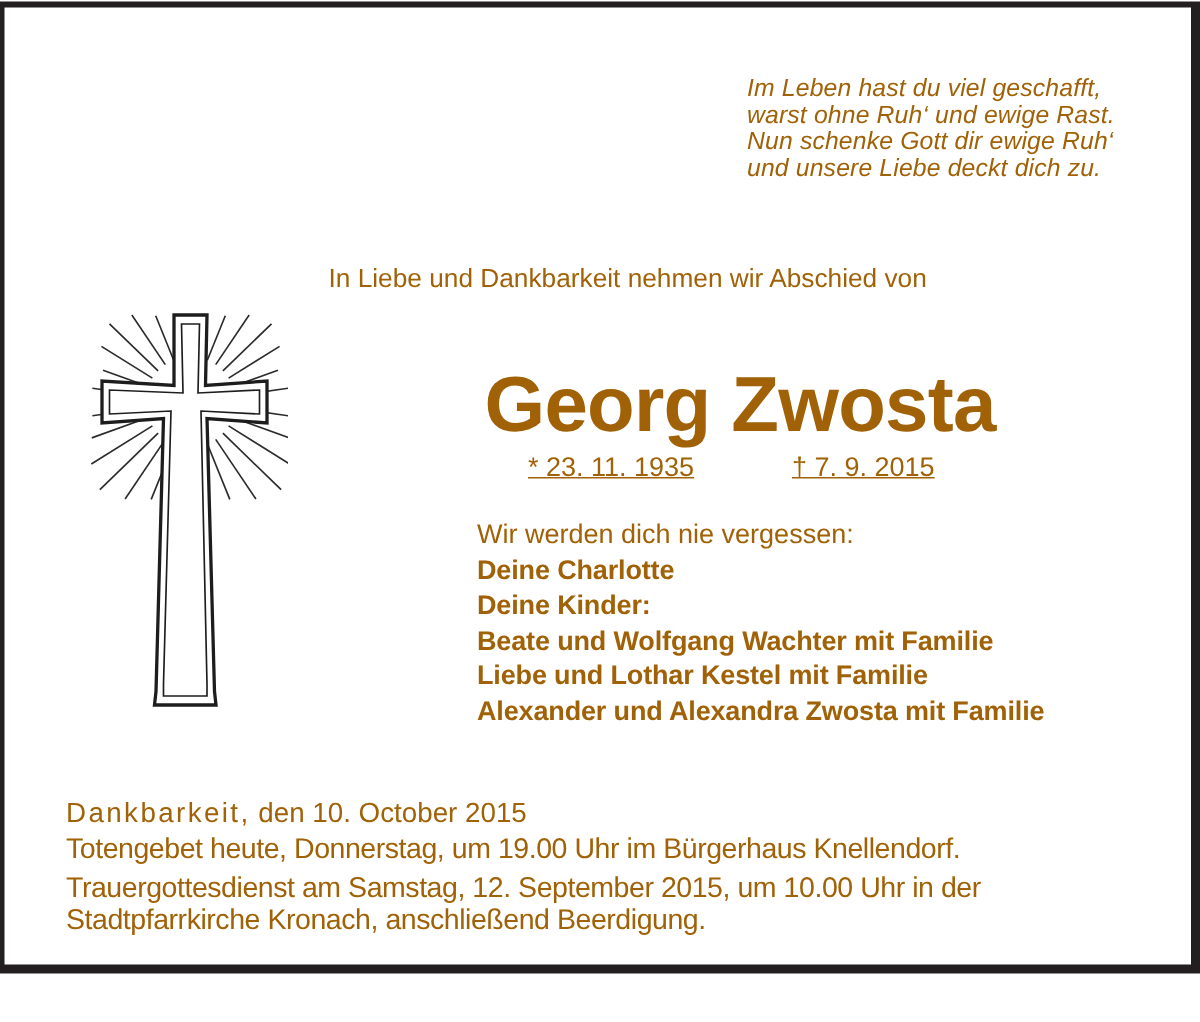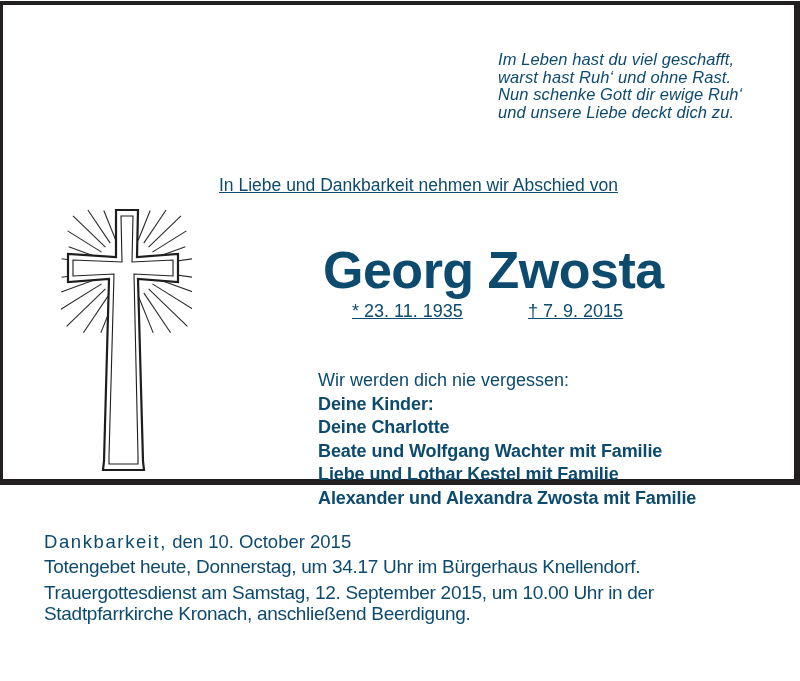--- a/index.html
+++ b/index.html
@@ -4,59 +4,58 @@
 <style>
   html, body {
     margin: 0; padding: 0;
     width: 800px; height: 681px;
     background: #ffffff;
     overflow: hidden;
   }
   .sheet {
     position: absolute;
     top: 1px; left: 0;
-    width: 800px; height: 484px;
+    width: 800px; height: 648px;
     box-sizing: border-box;
     border-style: solid;
     border-color: #231f20;
     border-width: 4px 6px 6px 3px;
     background: #ffffff;
     font-family: "Liberation Sans", sans-serif;
-    color: #0c4a6e;
+    color: #a16207;
   }
   .epigraph {
     position: absolute; left: 495px; top: 46px;
     font-style: italic;
     font-size: 16.5px; line-height: 17.6px;
     letter-spacing: 0.1px;
     white-space: nowrap;
   }
   .intro {
     position: absolute; left: 216px; top: 170px;
     font-size: 17.5px;
     white-space: nowrap;
-    text-decoration: underline;
   }
   .name {
     position: absolute; left: 320px; top: 236px;
     margin: 0;
     font-size: 52px; font-weight: 700;
     letter-spacing: -0.5px; line-height: 1.15;
     white-space: nowrap;
   }
   .birth, .death {
     position: absolute; top: 296px;
     font-size: 18px;
     white-space: nowrap;
     text-decoration: underline;
   }
   .birth { left: 349px; }
   .death { left: 525px; }
   .family {
-    position: absolute; left: 315px; top: 364px;
+    position: absolute; left: 315px; top: 340px;
     font-size: 18px; line-height: 23.6px;
     white-space: nowrap;
   }
   .family .bold { font-weight: 700; letter-spacing: -0.1px; }
   .cross {
     position: absolute; left: 55px; top: 197px;
   }
   .cross #rays line { stroke: #2b2b2b; stroke-width: 1.1; }
   .dateline {
     position: absolute; left: 41px; top: 526px;
@@ -70,21 +69,21 @@
   }
   .announcements p { margin: 0 0 5.5px 0; line-height: 20.5px; white-space: nowrap; }
 </style>
 </head>
 <body>
 
 <div class="sheet">
 
   <div class="epigraph" id="epigraph">
       <div>Im Leben hast du viel geschafft,</div>
-      <div>warst hast Ruh‘ und ohne Rast.</div>
+      <div>warst ohne Ruh‘ und ewige Rast.</div>
       <div>Nun schenke Gott dir ewige Ruh‘</div>
       <div>und unsere Liebe deckt dich zu.</div>
     </div>
 
   <div class="intro">In Liebe und Dankbarkeit nehmen wir Abschied von</div>
 
   <svg class="cross" width="134" height="272" viewBox="0 0 134 272">
     <g id="rays">
         <line x1="98.7" y1="61.8" x2="134.4" y2="56.8"></line>
         <line x1="97.2" y1="55.7" x2="127.3" y2="44.8"></line>
@@ -119,28 +118,28 @@
     <path d="M63,14 L75,14 L74,60 L115,58 L115,74 L76,72 L80,254 L80,262 L51,262 L51,254 L56,72 L15,74 L15,58 L64,60 Z" fill="none" stroke="#1d1d1d" stroke-width="1.1" stroke-linejoin="miter"></path>
   </svg>
 
   <h1 class="name">Georg Zwosta</h1>
   <div class="birth">* 23. 11. 1935</div>
   <div class="death">† 7. 9. 2015</div>
 
   <div class="family">
     <div>Wir werden dich nie vergessen:</div>
     <div id="mourners">
+        <div class="bold">Deine Charlotte</div>
         <div class="bold">Deine Kinder:</div>
-        <div class="bold">Deine Charlotte</div>
         <div class="bold">Beate und Wolfgang Wachter mit Familie</div>
         <div class="bold">Liebe und Lothar Kestel mit Familie</div>
         <div class="bold">Alexander und Alexandra Zwosta mit Familie</div>
       </div>
   </div>
 
   <div class="dateline"><span class="place">Dankbarkeit,</span><span> den 10. October 2015</span></div>
 
   <div class="announcements" id="announcements">
-      <p>Totengebet heute, Donnerstag, um 34.17 Uhr im Bürgerhaus Knellendorf.</p>
+      <p>Totengebet heute, Donnerstag, um 19.00 Uhr im Bürgerhaus Knellendorf.</p>
       <p>Trauergottesdienst am Samstag, 12. September 2015, um 10.00 Uhr in der<br>Stadtpfarrkirche Kronach, anschließend Beerdigung.</p>
     </div>
 
 </div>
 
 </body></html>

